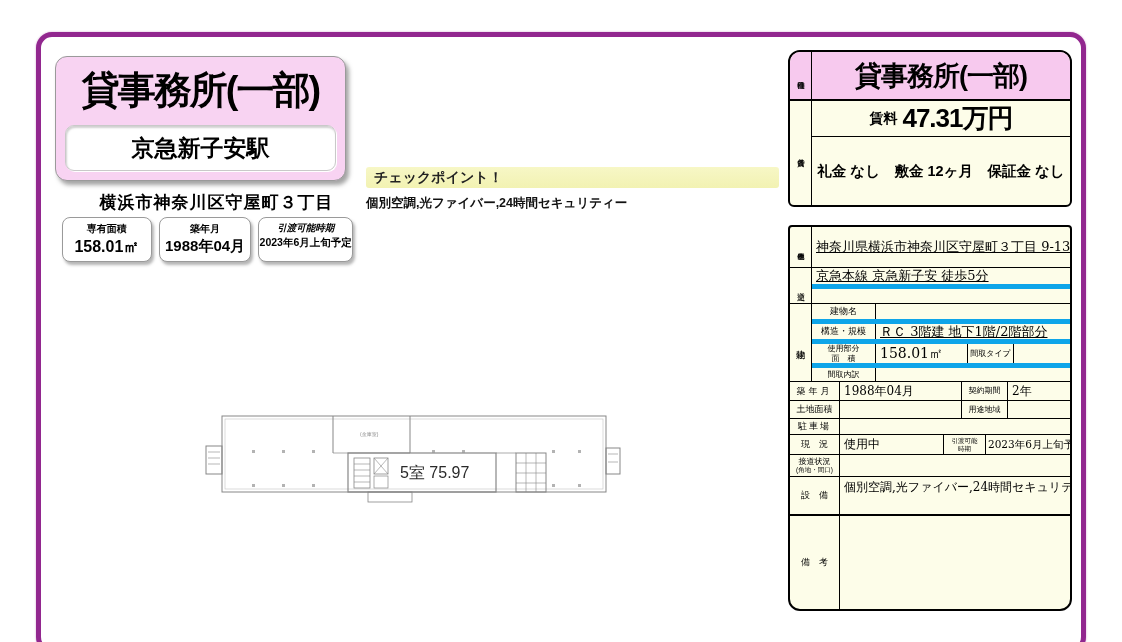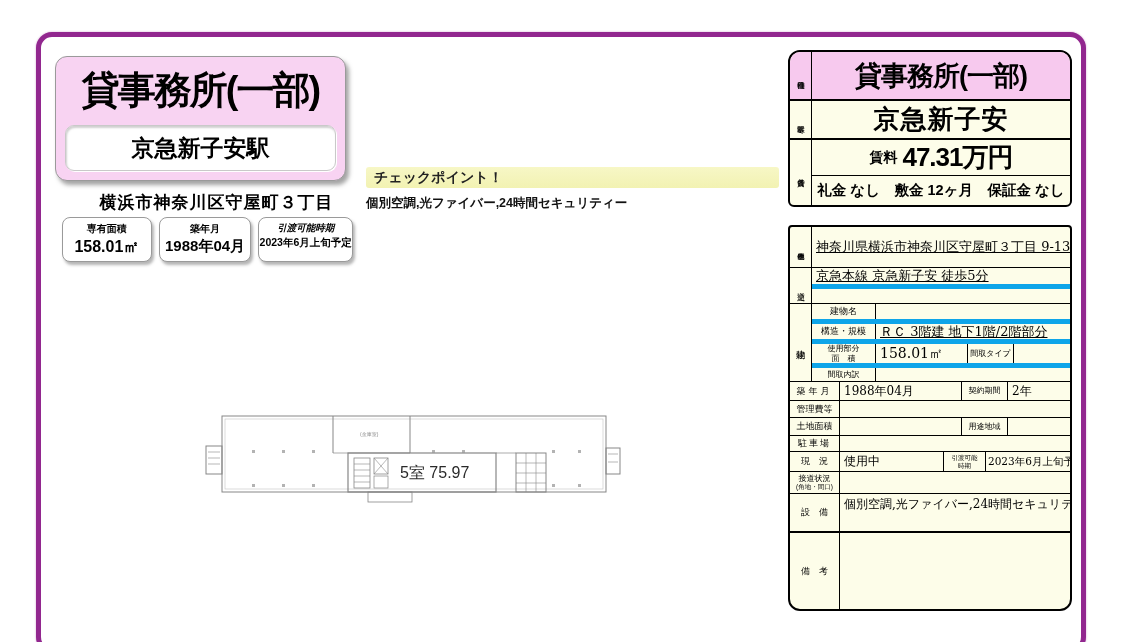--- a/index.html
+++ b/index.html
@@ -179,24 +179,20 @@
       <text x="160" y="30" font-size="5" fill="#8a8a8a">(金庫室)</text>
       <text x="200" y="72" font-size="16" fill="#2a2a2a">5室 75.97</text>
     </svg>
   </div>
 
   <div class="sum-card">
     <div class="sum-row srow1">
       <div class="lab vlab">物件種目</div>
       <div class="val">貸事務所(一部)</div>
     </div>
-    <div class="sum-row srow2">
-      <div class="lab vlab">最寄駅</div>
-      <div class="val">京急新子安</div>
-    </div>
     <div class="sum-row srow3">
       <div class="lab vlab">賃貸条件</div>
       <div class="rent-col">
         <div class="rent-line">
           <span class="rl">賃料</span>
           <span class="rv">47.31万円</span>
         </div>
         <div class="terms-line">礼金 なし　敷金 12ヶ月　保証金 なし</div>
       </div>
     </div>
@@ -247,24 +243,20 @@
       </div>
     </div>
 
     <div class="drow" style="height:19px;">
       <div class="dlab w50" style="letter-spacing:3px;">築年月</div>
       <div class="dval serif12 mid-sep" style="width:122px; flex:none;">1988年04月</div>
       <div class="dlab tiny mid-sep" style="width:46px;">契約期間</div>
       <div class="dval serif12">2年</div>
     </div>
 
-    <div class="drow" style="height:17px;">
-      <div class="dlab w50">管理費等</div>
-      <div class="dval"></div>
-    </div>
 
     <div class="drow" style="height:18px;">
       <div class="dlab w50">土地面積</div>
       <div class="dval mid-sep" style="width:122px; flex:none;"></div>
       <div class="dlab tiny mid-sep" style="width:46px;">用途地域</div>
       <div class="dval"></div>
     </div>
 
     <div class="drow" style="height:16px;">
       <div class="dlab w50" style="letter-spacing:2px;">駐車場</div>

